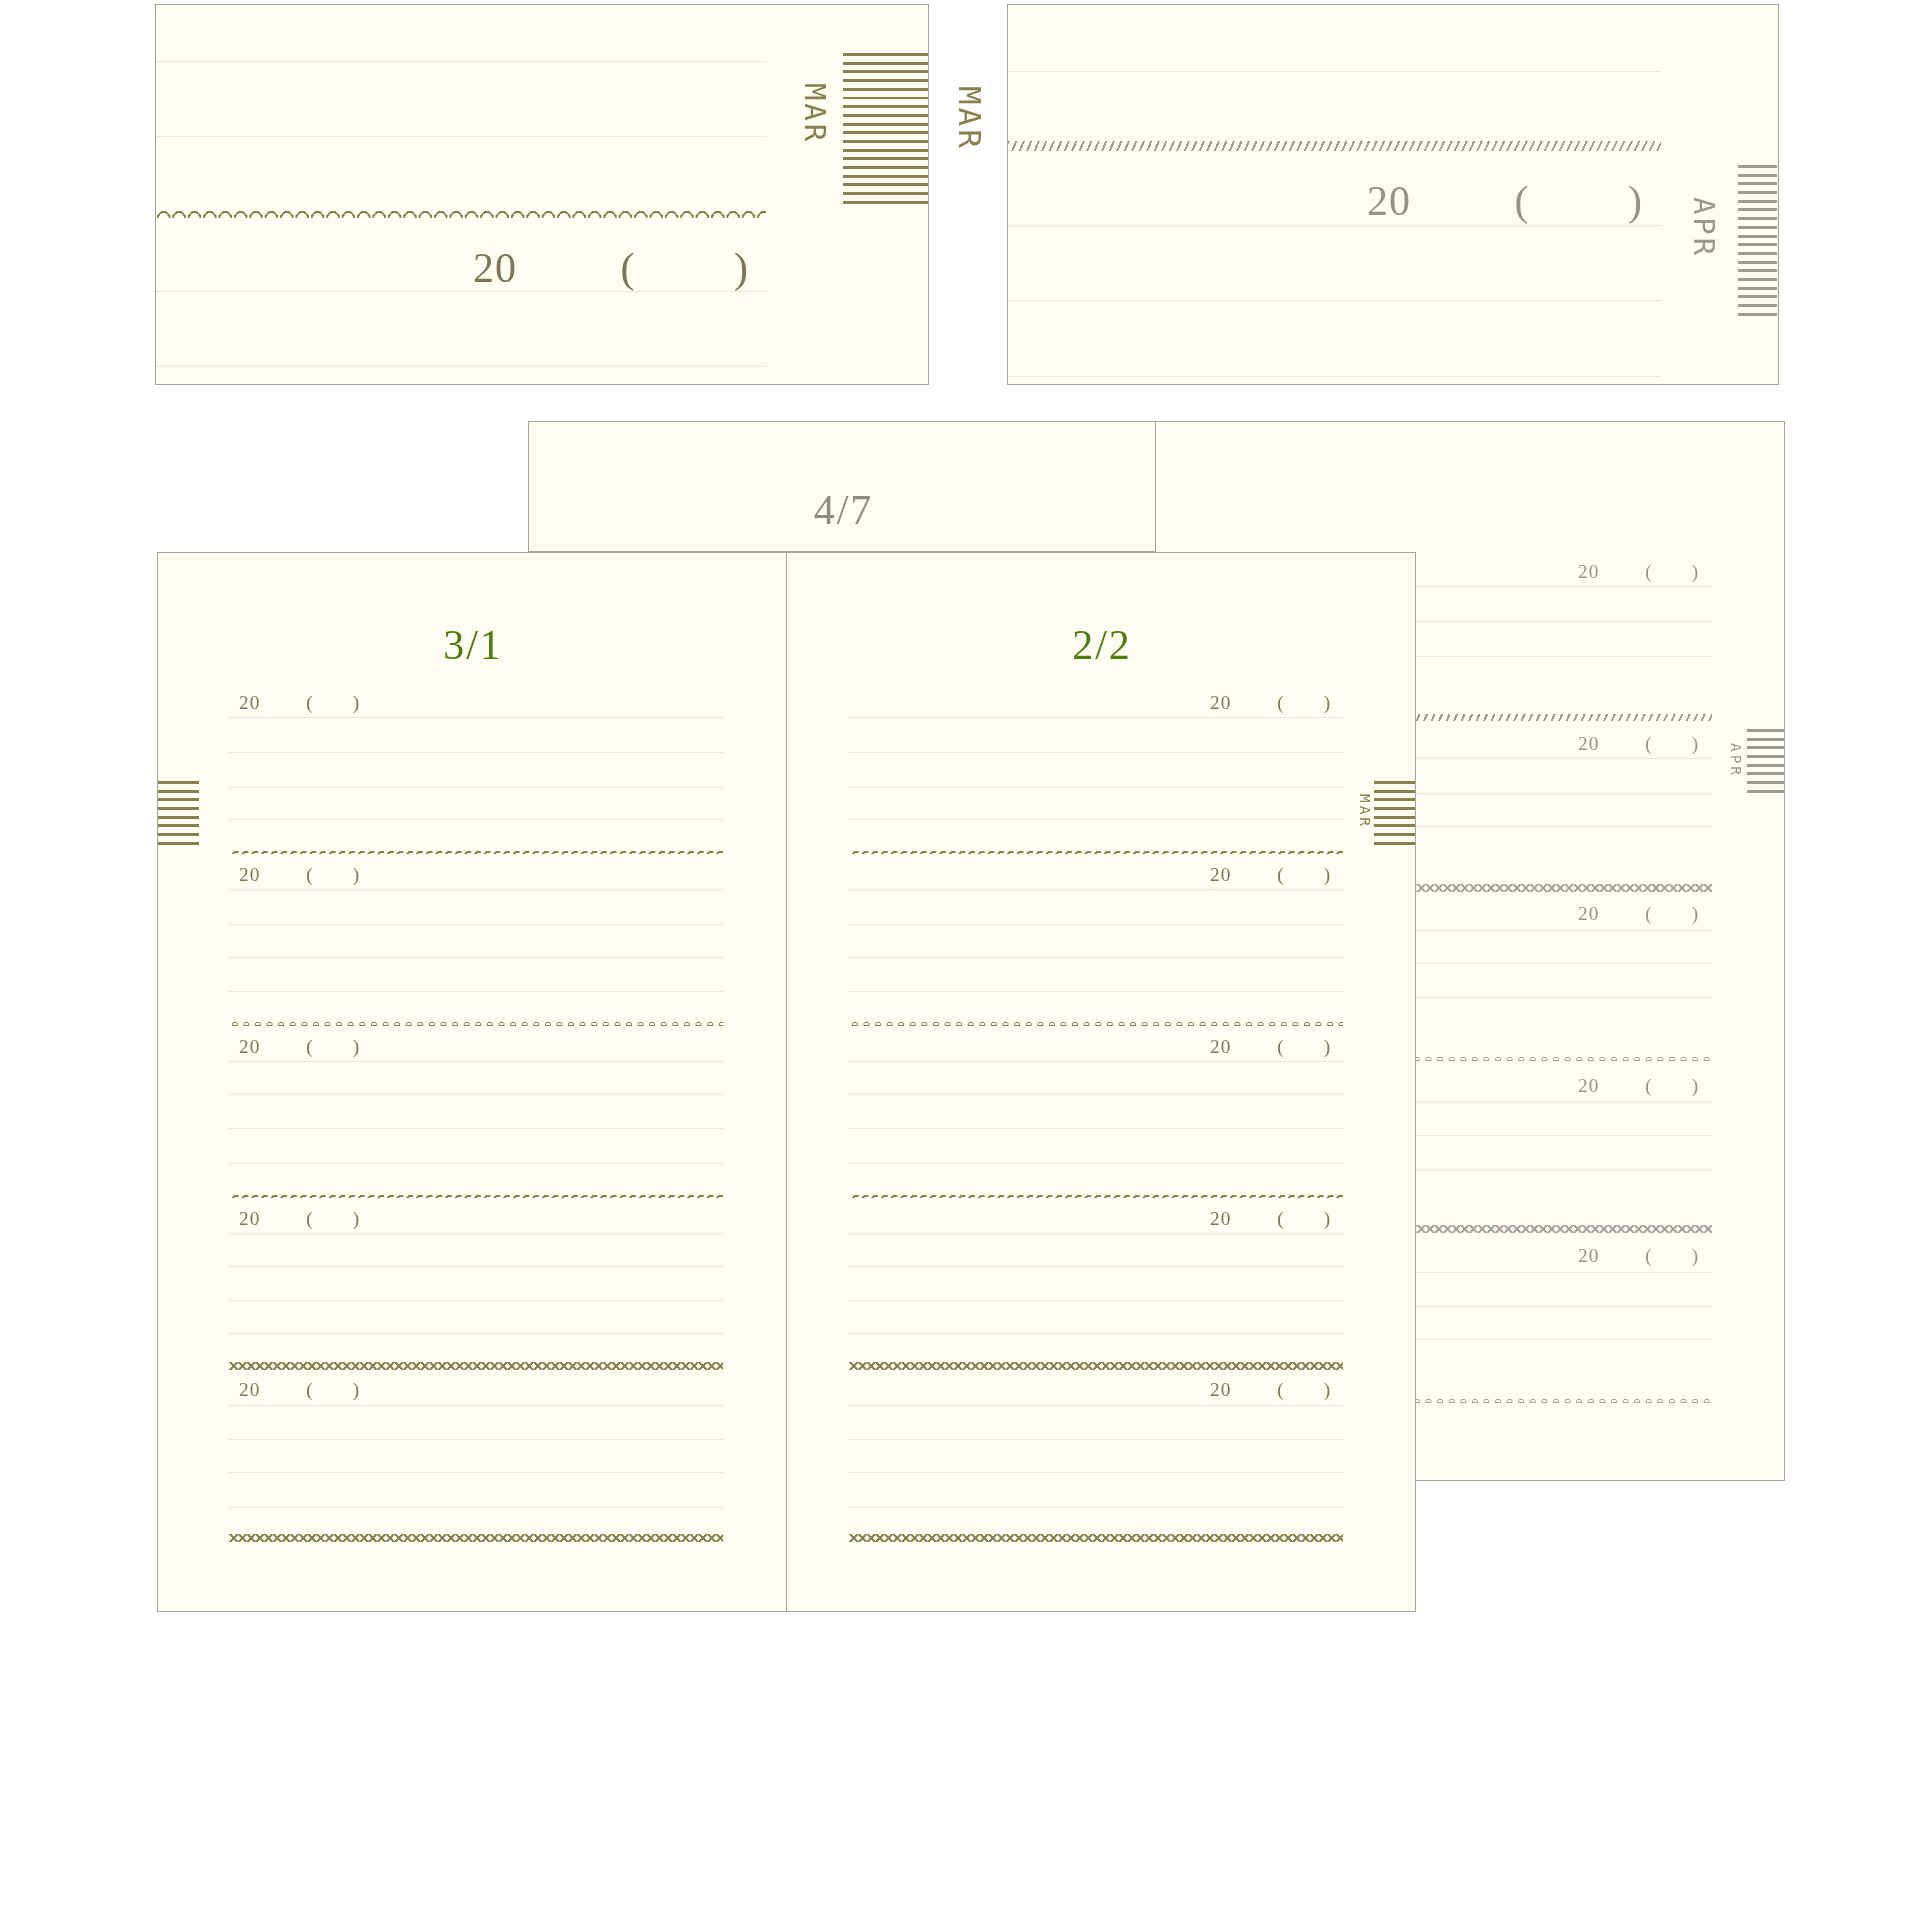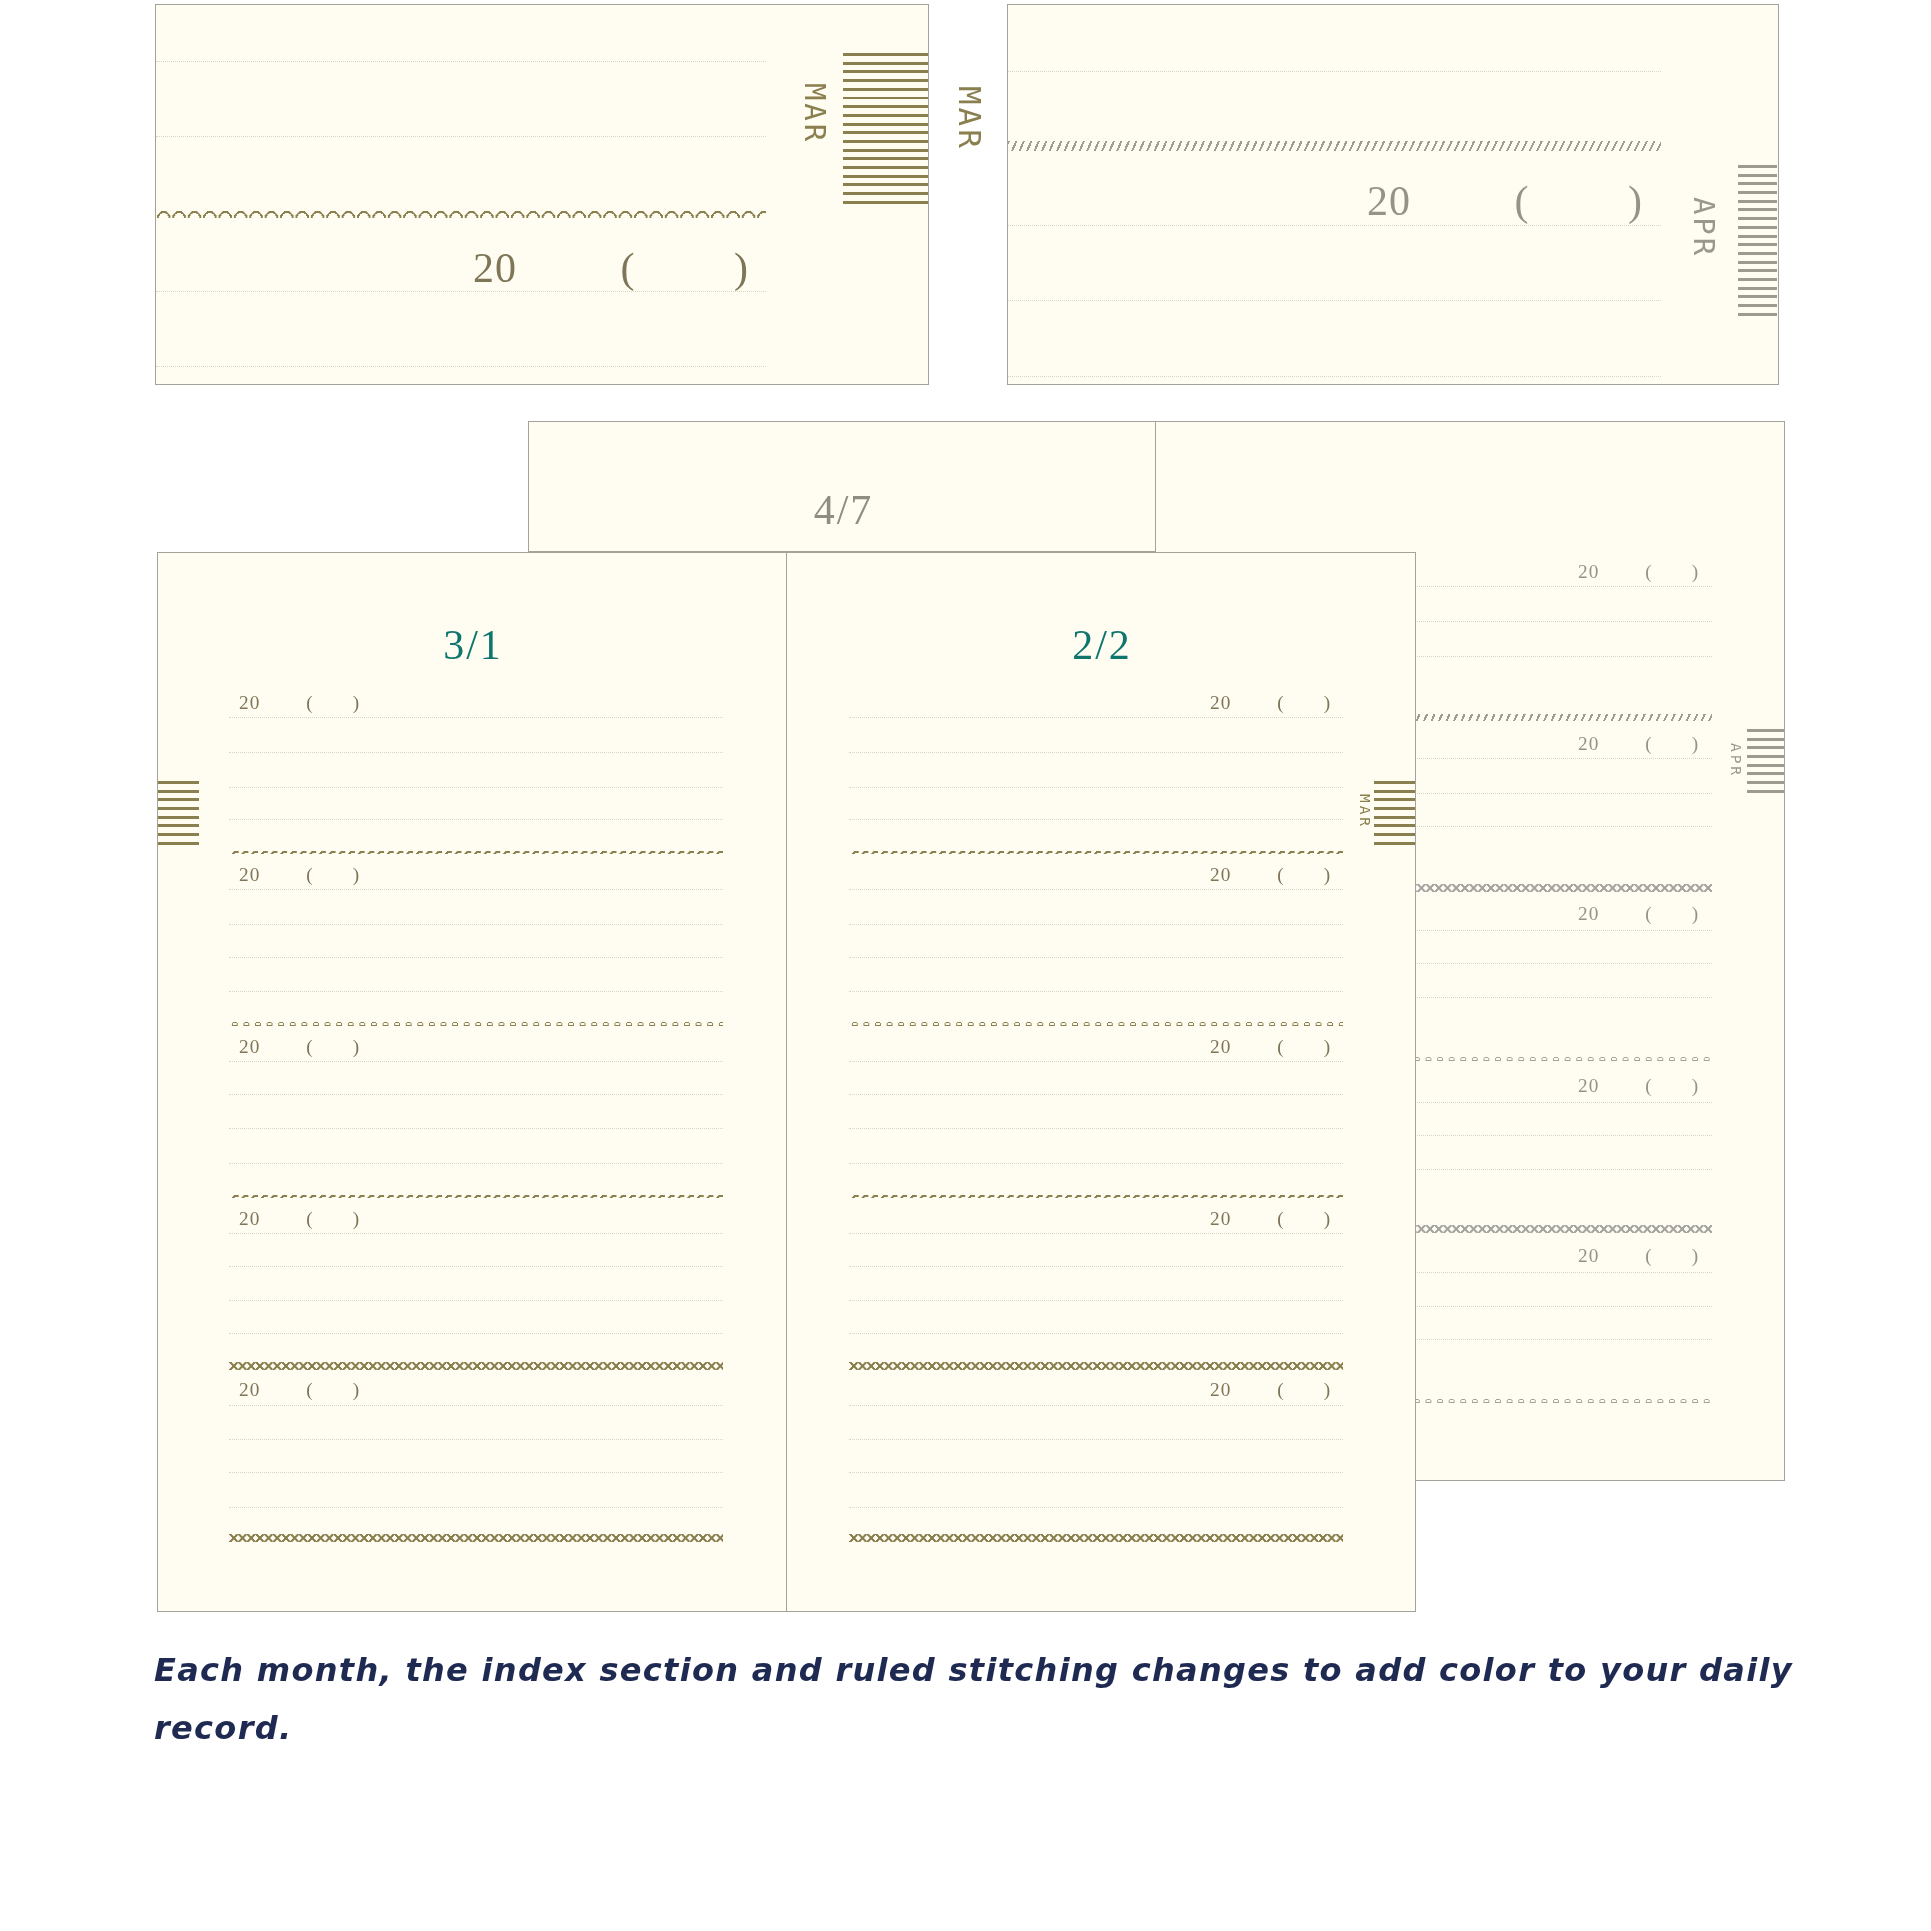--- a/index.html
+++ b/index.html
@@ -10,21 +10,21 @@
   .stitch.grey { background:repeating-linear-gradient(90deg,#a19e93 0 3.9px,transparent 3.9px 7.7px); }
   .stitch.scallop { height:9.7px; background:radial-gradient(circle at 7.7px 9.7px, transparent 4.8px, #8a7f4e 4.8px 6.8px, transparent 6.8px) 0 0/15.4px 9.7px repeat-x; }
   .stitch.zig { height:7.7px; background:linear-gradient(135deg,transparent 45%,#8a7f4e 45% 60%,transparent 60%) 0 0/8.7px 7.7px repeat-x,linear-gradient(45deg,transparent 45%,#8a7f4e 45% 60%,transparent 60%) 0 0/8.7px 7.7px repeat-x; }
   .stitch.hatch { height:9.7px; background:repeating-linear-gradient(115deg,#8a7f4e 0 1.9px,transparent 1.9px 6.8px); }
   .stitch.hatch.grey { background:repeating-linear-gradient(115deg,#9f9c90 0 1.9px,transparent 1.9px 6.8px); }
   .stitch.chain { height:7.7px; background:radial-gradient(ellipse 4.8px 2.9px at 5.8px 3.9px, transparent 1.9px, #8a7f4e 1.9px 3.4px, transparent 3.4px) 0 0/11.6px 7.7px repeat-x; }
   .stitch.chain.grey { background:radial-gradient(ellipse 4.8px 2.9px at 5.8px 3.9px, transparent 1.9px, #a5a296 1.9px 3.4px, transparent 3.4px) 0 0/11.6px 7.7px repeat-x; }
   .date-label { position:absolute; color:#7f7658; font-family:"Liberation Serif", serif; letter-spacing:1px; white-space:nowrap; }
   .date-label.grey { color:#95928a; }
   .date-label .paren { display:inline-block; }
-  .title { position:absolute; color:#0f766e; font-family:"Liberation Serif", serif; font-size:42px; text-align:center; letter-spacing:1.9px; }
+  .title { position:absolute; color:#4d7c0f; font-family:"Liberation Serif", serif; font-size:42px; text-align:center; letter-spacing:1.9px; }
   .title.grey { color:#8f8c82; }
   .tab { position:absolute; }
   .tab.olive { background:repeating-linear-gradient(180deg,#8a7f4e 0 2.9px,transparent 2.9px 8.7px); }
   .tab.grey { background:repeating-linear-gradient(180deg,#9d9a8e 0 2.9px,transparent 2.9px 8.7px); }
   .tab-text { position:absolute; transform:rotate(90deg); transform-origin:left top; color:#8a7f4e; font-family:"DejaVu Sans Mono", monospace; letter-spacing:2.9px; white-space:nowrap; }
   .tab-text.grey { color:#9a978c; }
   .desc { position:absolute; left:154px; top:1641px; width:1680px; color:#1e2a52; font-family:"DejaVu Sans", sans-serif; font-style:italic; font-weight:bold; font-size:32px; line-height:58px; letter-spacing:1.3px; }
   .desc p { margin:0; }
 </style>
 </head>
@@ -170,16 +170,15 @@
   <div class="date-label" style="left:423px;top:826px;font-size:19.3px;"><span>20</span><span style="margin-left:46px;">(</span><span style="margin-left:39px;">)</span></div>
   <div class="dash" style="left:62px;top:852px;width:494px;"></div>
   <div class="dash" style="left:62px;top:886px;width:494px;"></div>
   <div class="dash" style="left:62px;top:919px;width:494px;"></div>
   <div class="dash" style="left:62px;top:954px;width:494px;"></div>
   <div class="stitch zig" style="left:62px;top:981px;width:494px;"></div>
 </div>
 <div class="tab-text" style="left:1373px;top:794px;font-size:14.5px;">MAR</div>
 
 <div class="desc">
-  <p>Each month, the index section and ruled stitching changes to add color to your daily record.</p>
 
 </div>
 
 
 </body></html>

